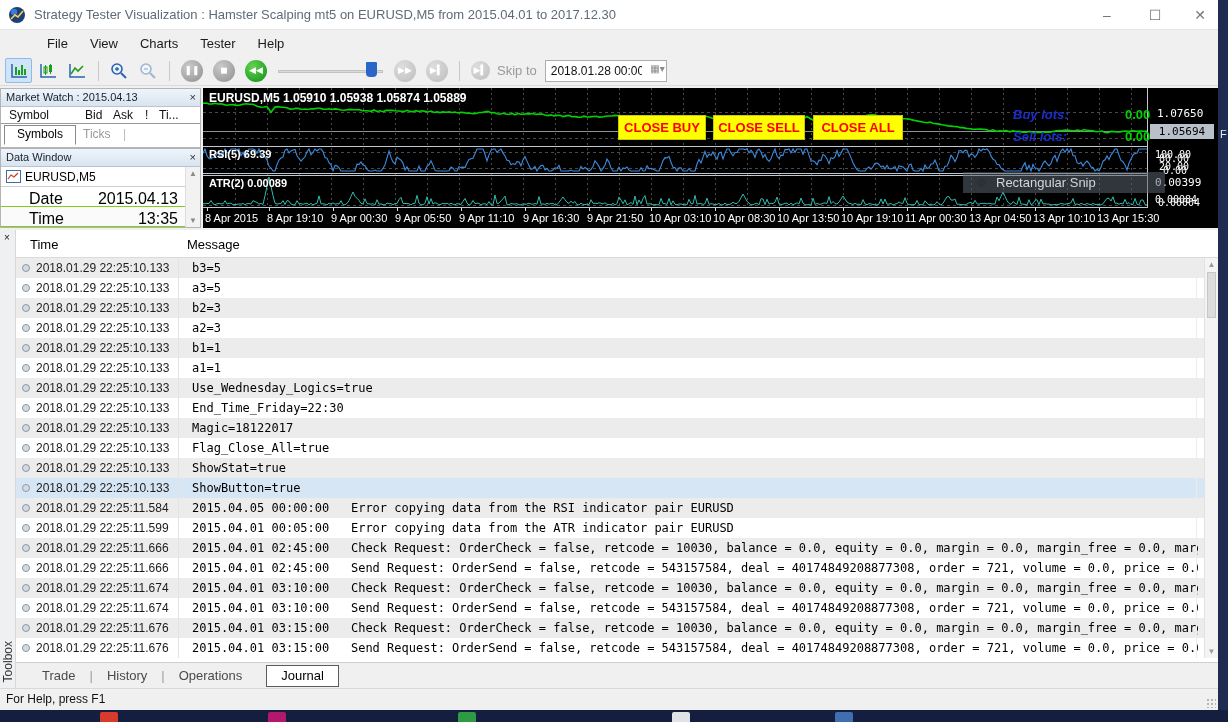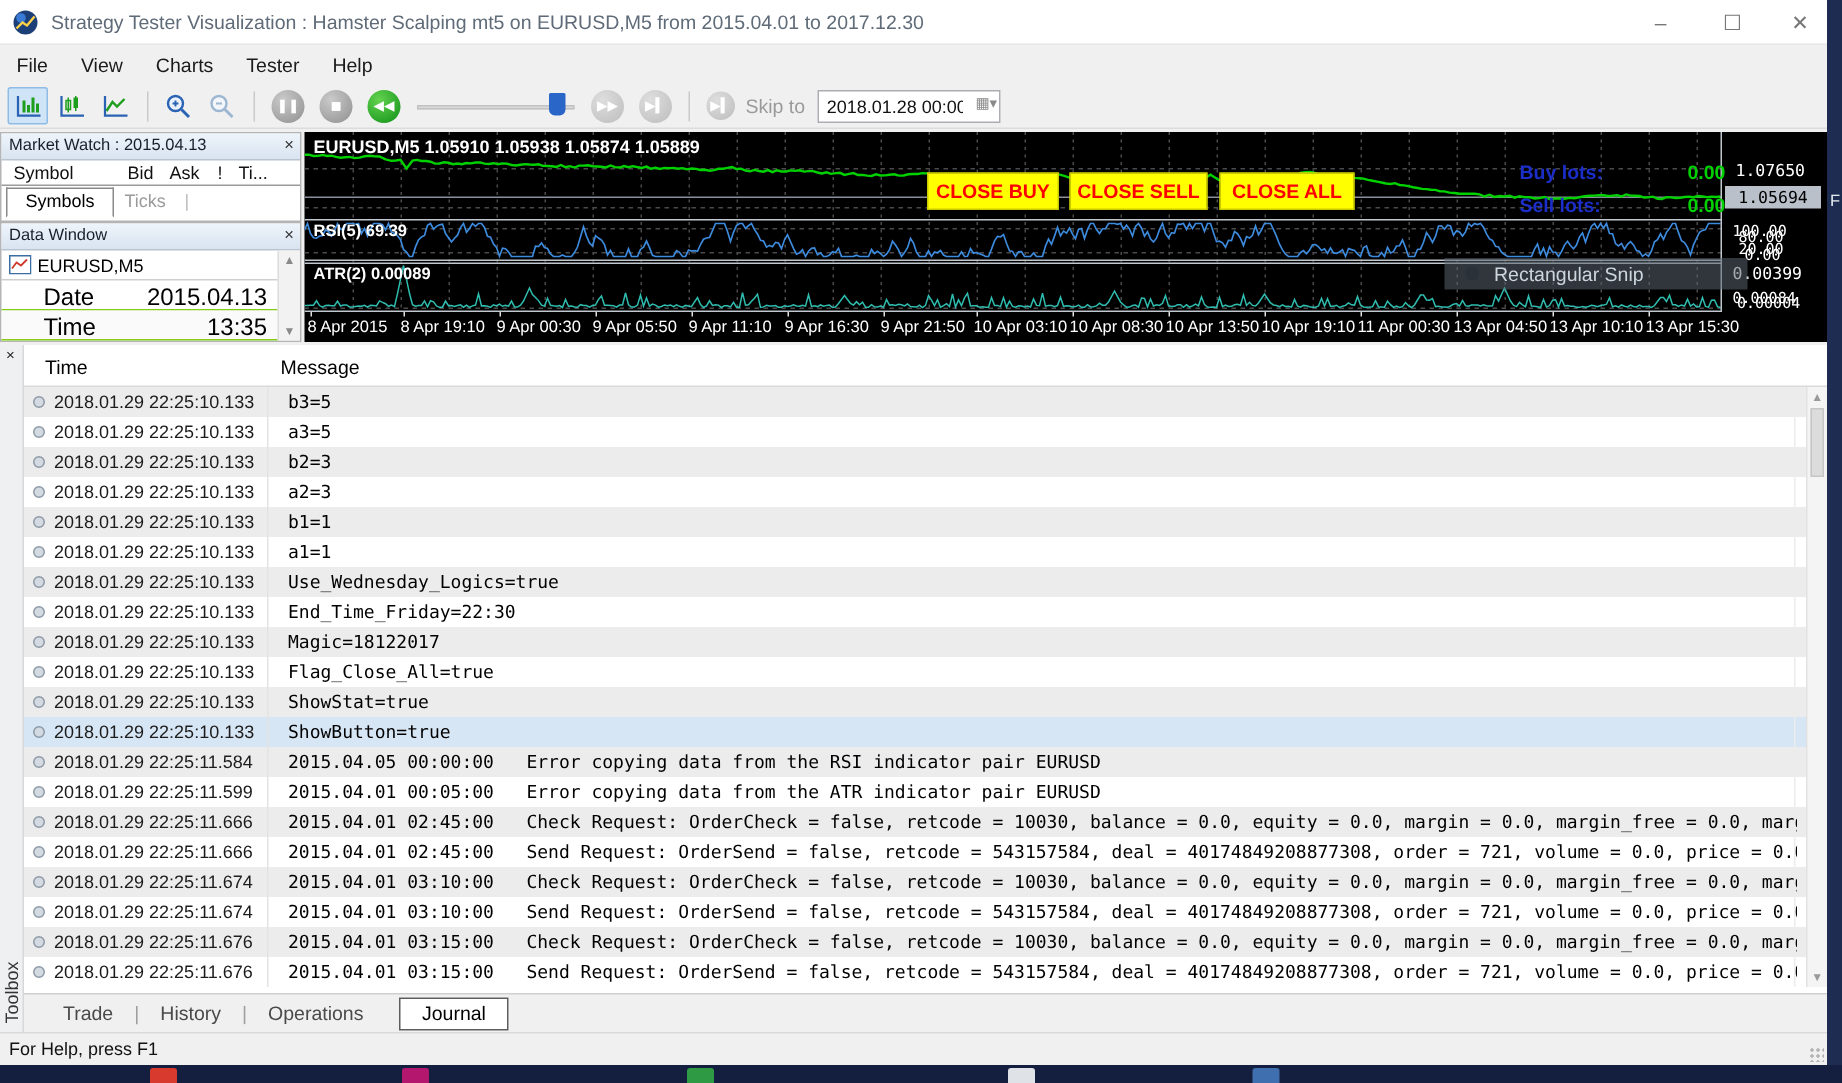--- a/index.html
+++ b/index.html
@@ -5,21 +5,21 @@
   *{margin:0;padding:0;box-sizing:border-box;}
   html,body{width:1228px;height:722px;overflow:hidden;}
   body{font-family:"Liberation Sans",sans-serif;background:#f0f0f0;font-size:13px;}
   #app{position:relative;width:1228px;height:722px;background:#f0f0f0;overflow:hidden;}
   .abs{position:absolute;}
   
   #titlebar{position:absolute;left:0;top:0;width:1218px;height:30px;background:#ffffff;border-bottom:1px solid #e6e6e6;}
   #title-text{position:absolute;left:34px;top:0;line-height:30px;color:#5f6b78;font-size:13px;white-space:nowrap;}
   .winbtn{position:absolute;top:0;width:30px;height:30px;text-align:center;line-height:30px;color:#777;font-size:14px;}
   
-  #menubar{position:absolute;left:0;top:31px;width:1014px;height:25px;background:#f0f0f0;display:flex;align-items:center;}
+  #menubar{position:absolute;left:0;top:31px;width:1014px;height:25px;background:#f0f0f0;display:flex;align-items:center;padding-left:36px;}
   .menu-item{padding:0 11px;color:#1a1a1a;font-size:13px;cursor:default;}
   
   #toolbar{position:absolute;left:0;top:56px;width:1218px;height:30px;background:#f0f0f0;border-bottom:1px solid #dcdcdc;display:flex;align-items:center;padding-left:5px;}
   .tbtn{width:27px;height:25px;display:inline-flex;align-items:center;justify-content:center;border:1px solid transparent;border-radius:2px;margin-right:2px;}
   .tbtn.active{background:#cfe4f7;border-color:#8ebce6;}
   .vsep{width:1px;height:20px;background:#c9c9c9;margin:0 6px;}
   .cbtn{width:22px;height:22px;border-radius:50%;display:inline-flex;align-items:center;justify-content:center;color:#fff;font-size:8px;letter-spacing:0;margin:0 5px;background:radial-gradient(circle at 35% 30%,#cacaca,#8f8f8f);}
   .cbtn.green{background:radial-gradient(circle at 35% 30%,#63d24f,#0f8f17);}
   .cbtn.dis{background:radial-gradient(circle at 35% 30%,#dedede,#bdbdbd);}
   .cbtn.small{width:19px;height:19px;font-size:7px;}
@@ -48,21 +48,21 @@
   .dw-row .val{position:absolute;right:8px;top:3px;}
   #dw-scroll{position:absolute;right:0;top:18px;width:15px;bottom:0;background:#f2f2f2;border-left:1px solid #ddd;color:#8a8a8a;font-size:8px;text-align:center;}
   #dw-scroll .up{position:absolute;top:2px;left:0;right:0;}
   #dw-scroll .dn{position:absolute;bottom:2px;left:0;right:0;}
   
   #chart{position:absolute;left:203px;top:88px;width:1015px;height:140px;background:#000;}
   #chart-header{position:absolute;left:6px;top:3px;color:#fff;font-size:12px;font-weight:600;white-space:nowrap;}
   #rsi-label{position:absolute;left:6px;top:60px;color:#fff;font-size:11px;font-weight:600;}
   #atr-label{position:absolute;left:6px;top:89px;color:#fff;font-size:11px;font-weight:600;}
   .chart-btn{position:absolute;top:27px;height:25px;background:#ffff00;border:1px solid #caca00;color:#ff0000;font-size:13px;font-weight:700;display:flex;align-items:center;justify-content:center;}
-  .lots-lbl{position:absolute;color:#1b2ec9;font-size:13px;font-weight:700;}
+  .lots-lbl{position:absolute;color:#1b2ec9;font-size:13px;font-weight:700;font-style:italic;}
   .lots-val{position:absolute;color:#00d200;font-size:13px;font-weight:700;}
   .scale-txt{position:absolute;color:#fff;font-size:11px;font-family:"DejaVu Sans Mono",monospace;white-space:nowrap;}
   #price-box{position:absolute;left:947px;top:36px;width:64px;height:15px;background:#b9c0c9;color:#000;font-size:11px;font-family:"DejaVu Sans Mono",monospace;text-align:center;line-height:15px;}
   .scale-sm{position:absolute;color:#fff;font-size:10px;font-family:"DejaVu Sans Mono",monospace;white-space:nowrap;}
   #snip-overlay{position:absolute;left:760px;top:84px;width:202px;height:21px;background:rgba(88,99,110,0.55);display:flex;align-items:center;color:#cdd6de;font-size:13px;}
   #snip-overlay .dot{width:9px;height:9px;border-radius:50%;background:#2a3138;margin:0 10px 0 14px;}
   #time-axis{position:absolute;left:0;top:120px;width:945px;height:20px;}
   .ta-label{position:absolute;top:4px;color:#fff;font-size:11px;white-space:nowrap;}
   .ta-tick{position:absolute;top:0;width:1px;height:3px;background:#ddd;}
   

